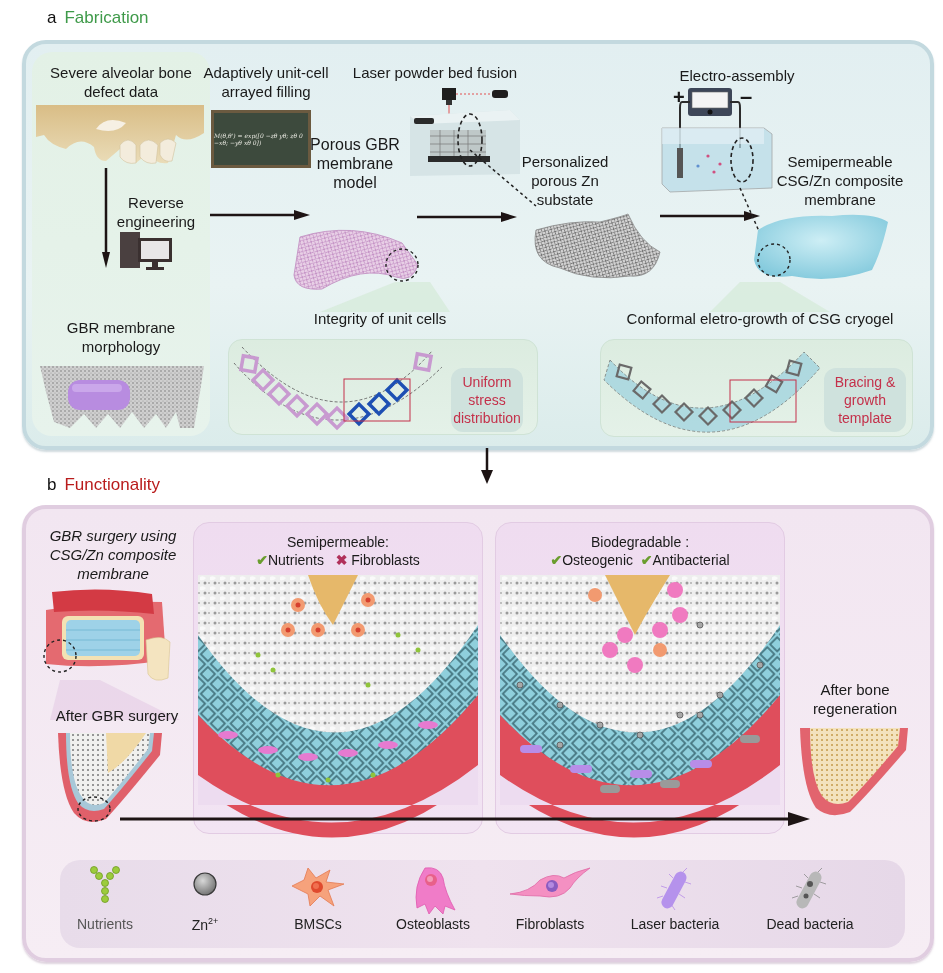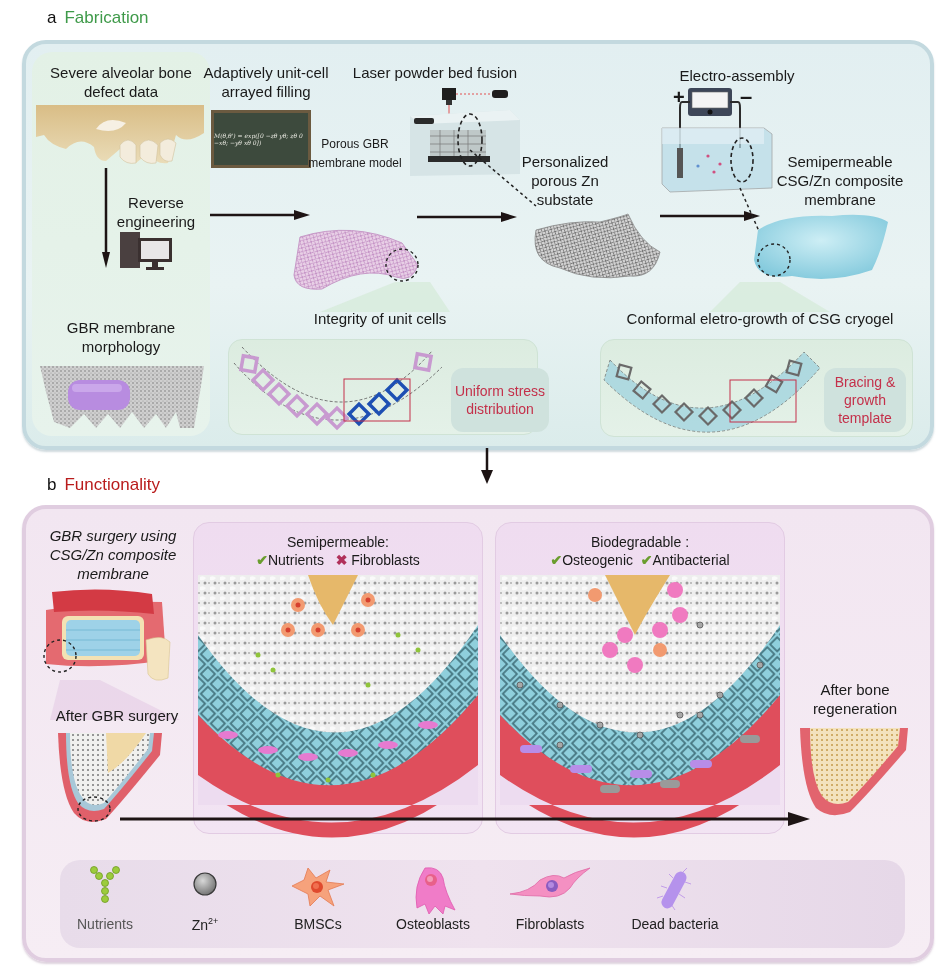--- a/index.html
+++ b/index.html
@@ -82,21 +82,21 @@
     </defs>
   <path d="M0 4 H164 L160 30 L154 66 H140 L136 50 L126 66 L116 52 L104 66 L92 50 L80 66 L68 52 L56 66 L44 52 L30 66 L14 60 L6 30 Z" fill="url(#speck)"></path>
   <rect x="28" y="18" width="62" height="30" rx="12" fill="#b88ce0"></rect>
   <rect x="32" y="22" width="50" height="8" rx="4" fill="#d2b2ee" opacity="0.7"></rect>
 </svg>
 
 <div class="lbl" style="left:196px; top:63px; width:140px;text-align:center;">Adaptively unit-cell arrayed filling</div>
 <div class="abs" style="left:211px; top:110px; width:100px; height:58px; background:#3d4a3d; border:3px solid #6b5a40; display:flex; align-items:center; justify-content:center;">
   <span style="color:#e8e8e0; font-family:'DejaVu Serif', serif; font-size:6px; font-style:italic;">M(θ,θ') = exp([0 −zθ yθ; zθ 0 −xθ; −yθ xθ 0])</span>
 </div>
-<div class="lbl" style="left:305px; top:135px; width:100px; font-size:12px;">Porous GBR membrane model</div>
+<div class="lbl" style="left:305px; top:135px; width:100px; font-size:16px;">Porous GBR membrane model</div>
 <svg class="abs" style="left:210px; top:210px;" width="100" height="10">
   <line x1="0" y1="5" x2="86" y2="5" stroke="#1d1414" stroke-width="2.5"></line>
     <polygon points="84,0 100,5 84,10" fill="#1d1414"></polygon>
 </svg>
 <svg class="abs" style="left:292px; top:225px;" width="130" height="75">
   <defs>
       <pattern id="pinkMesh" width="5" height="5" patternUnits="userSpaceOnUse" patternTransform="rotate(30)">
         <rect width="5" height="5" fill="#e8cfe6"></rect>
         <path d="M0 0 L5 5 M5 0 L0 5" stroke="#c28fc4" stroke-width="0.9"></path>
       </pattern>
@@ -192,21 +192,21 @@
     <rect x="98" y="66" width="14" height="14" transform="rotate(45 105 73)"></rect>
     <rect x="184" y="10" width="14" height="14" transform="rotate(10 191 17)"></rect>
   </g>
   <g fill="none" stroke="#1d4fb3" stroke-width="3.5">
     <rect x="120" y="62" width="14" height="14" transform="rotate(45 127 69)"></rect>
     <rect x="140" y="52" width="14" height="14" transform="rotate(45 147 59)"></rect>
     <rect x="158" y="38" width="14" height="14" transform="rotate(45 165 45)"></rect>
   </g>
   <rect x="112" y="34" width="66" height="42" fill="none" stroke="#c4304a" stroke-width="1"></rect>
 </svg>
-<div class="abs tag-box" style="left:451px; top:368px; width:98px; height:64px;">Uniform stress distribution</div>
+<div class="abs tag-box" style="left:451px; top:368px; width:72px; height:64px;">Uniform stress distribution</div>
 
 <svg class="abs" style="left:700px; top:282px;" width="150" height="40">
   <polygon points="40,0 80,0 130,30 10,30" fill="#d5ebd9" opacity="0.75"></polygon>
 </svg>
 <div class="lbl" style="left:600px; top:309px; width:320px;">Conformal eletro-growth of CSG cryogel</div>
 <div class="abs sub-box" style="left:600px; top:339px; width:313px; height:98px;"></div>
 <svg class="abs" style="left:604px; top:350px;" width="220" height="84">
   <path d="M6 10 Q100 110 200 2 L216 18 Q110 140 0 30 Z" fill="#9fd3df" opacity="0.75" stroke="#555" stroke-width="0.8" stroke-dasharray="3,2"></path>
   <g fill="none" stroke="#6a6a6a" stroke-width="2.2">
     <rect x="14" y="16" width="12" height="12" transform="rotate(15 20 22)"></rect>
@@ -446,15 +446,31 @@
           <line x1="8" y1="30" x2="2" y2="32"></line>
           <line x1="12" y1="22" x2="6" y2="20"></line>
           <line x1="18" y1="12" x2="14" y2="8"></line>
           <line x1="28" y1="6" x2="32" y2="2"></line>
           <line x1="30" y1="16" x2="36" y2="18"></line>
           <line x1="24" y1="28" x2="30" y2="32"></line>
           <line x1="16" y1="38" x2="20" y2="44"></line>
         </g>
       <rect x="13" y="4" width="12" height="40" rx="6" fill="#b592ec" transform="rotate(28 19 24)"></rect>
     </svg>
+    <div class="txt">Laser bacteria</div>
+  </div>
+  <div class="legend-item" style="left:690px; width:120px;">
+    <svg width="40" height="46">
+      <g stroke="#8a8a8a" stroke-width="0.8">
+          <line x1="8" y1="30" x2="2" y2="32"></line>
+          <line x1="12" y1="22" x2="6" y2="20"></line>
+          <line x1="18" y1="12" x2="14" y2="8"></line>
+          <line x1="28" y1="6" x2="32" y2="2"></line>
+          <line x1="30" y1="16" x2="36" y2="18"></line>
+          <line x1="24" y1="28" x2="30" y2="32"></line>
+        </g>
+      <rect x="13" y="4" width="12" height="40" rx="6" fill="#b8b8b8" transform="rotate(28 19 24)"></rect>
+      <circle cx="20" cy="18" r="3" fill="#555"></circle>
+        <circle cx="16" cy="30" r="2.5" fill="#555"></circle>
+    </svg>
     <div class="txt">Dead bacteria</div>
   </div>
 </div>
 
 </body></html>

